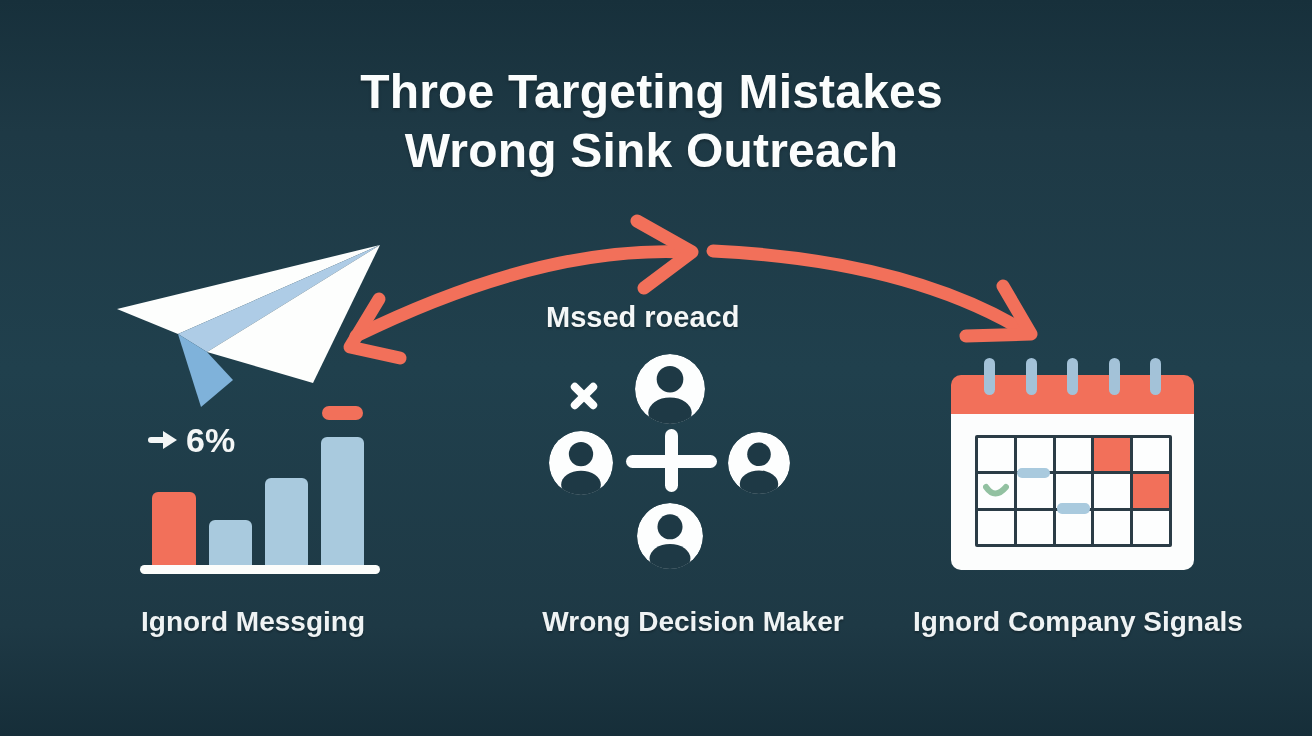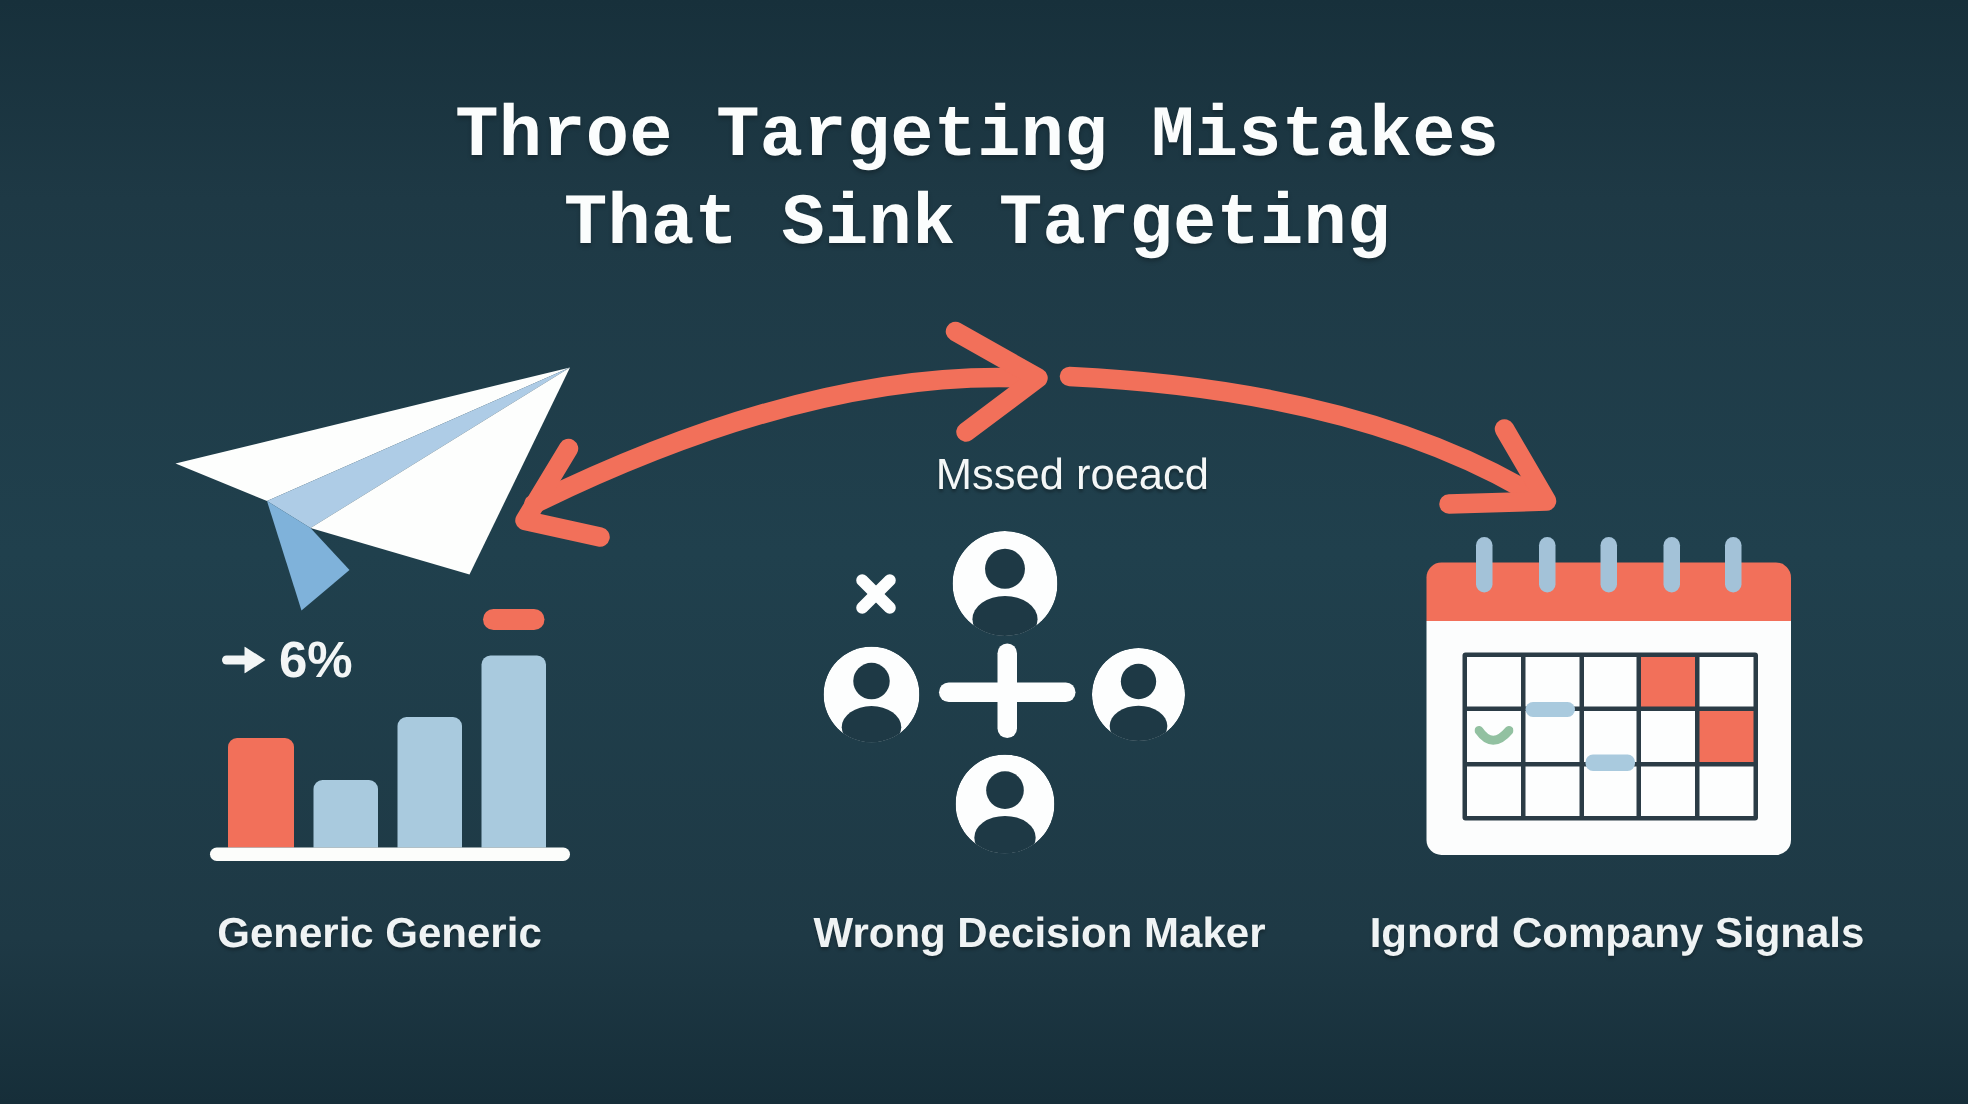--- a/index.html
+++ b/index.html
@@ -7,33 +7,32 @@
     width:1312px;height:736px;position:relative;overflow:hidden;
     background:linear-gradient(180deg,#17303b 0%,#1e3945 18%,#20404d 50%,#1e3945 85%,#162e39 100%);
     font-family:"Liberation Sans",sans-serif;
   }
   .abs{position:absolute;}
   
   .title{
     left:0;top:62px;width:1303px;text-align:center;
     color:#fbfdfd;font-weight:bold;font-size:48px;line-height:59px;letter-spacing:.2px;
     text-shadow:0 2px 3px rgba(0,0,0,.25);
-    font-family:Liberation Mono, monospace;
   }
   
   .label{
     text-align:center;color:#eff3f4;font-weight:bold;font-size:28px;line-height:36px;
     text-shadow:0 2px 2px rgba(0,0,0,.25);
   }
   .label-left{left:98px;top:604px;width:310px;}
   .label-mid{left:538px;top:604px;width:310px;}
   .label-right{left:900px;top:604px;width:356px;}
   .caption{
-    left:546px;top:301px;width:260px;text-align:right;
-    color:#f4f7f7;font-weight:normal;font-size:29px;text-shadow:0 2px 2px rgba(0,0,0,.3);
+    left:546px;top:301px;width:260px;text-align:left;
+    color:#f4f7f7;font-weight:bold;font-size:29px;text-shadow:0 2px 2px rgba(0,0,0,.3);
   }
   
   .stat{left:148px;top:422px;height:36px;display:flex;align-items:center;gap:9px;}
   .stat .num{color:#f3f6f6;font-weight:bold;font-size:34px;}
   
   .chart{left:140px;top:400px;width:240px;height:174px;}
   .chart .baseline{position:absolute;left:0;bottom:0;width:240px;height:9px;background:#fcfdfb;border-radius:5px;}
   .chart .bars{position:absolute;left:12px;bottom:9px;display:flex;align-items:flex-end;gap:13px;}
   .chart .bar{border-radius:6px 6px 0 0;}
   .chart .dash{position:absolute;left:182px;top:6px;width:41px;height:14px;border-radius:7px;background:#f2705a;}
@@ -65,21 +64,21 @@
 <svg width="0" height="0" style="position:absolute">
   <defs>
       <clipPath id="pc">
         <circle cx="50" cy="50" r="50"></circle>
       </clipPath>
     </defs>
 </svg>
 
 <div class="abs title">
   <div>Throe Targeting Mistakes</div>
-  <div>That Sink Targeting</div>
+  <div>Wrong Sink Outreach</div>
 </div>
 
 <svg class="abs" style="left:0;top:0" width="1312" height="736" viewBox="0 0 1312 736">
   <g fill="none" stroke="#F2705A" stroke-width="13" stroke-linecap="round" stroke-linejoin="round">
     <path d="M 356 336 Q 540 246 684 252"></path>
     <path d="M 379 299 L 350 347 L 400 358"></path>
     <path d="M 637 221 L 692 252 L 644 288"></path>
     <path d="M 713 251 Q 900 260 1016 326"></path>
     <path d="M 1003 286 L 1031 334 L 966 336"></path>
   </g>
@@ -177,20 +176,20 @@
       <div class="cal-cell"></div>
       <div class="cal-cell"></div>
       <div class="cal-cell"></div>
       <div class="cal-cell"></div>
     </div>
   <div class="cal-dash dash1"></div>
   <div class="cal-dash dash2"></div>
 </div>
 
 <div class="abs label label-left">
-  <div>Generic Generic</div>
+  <div>Ignord Messging</div>
 </div>
 <div class="abs label label-mid">
   <div>Wrong Decision Maker</div>
 </div>
 <div class="abs label label-right">
   <div>Ignord Company Signals</div>
 </div>
 
 </body></html>

